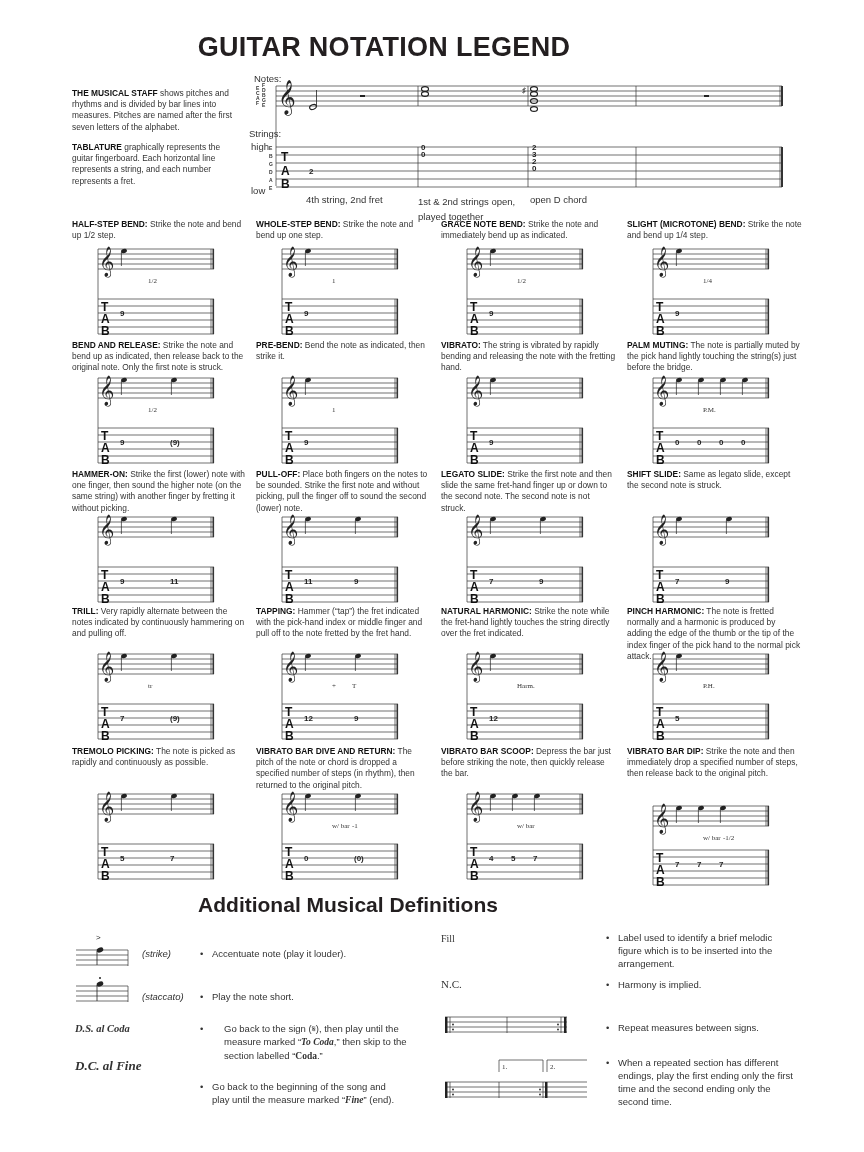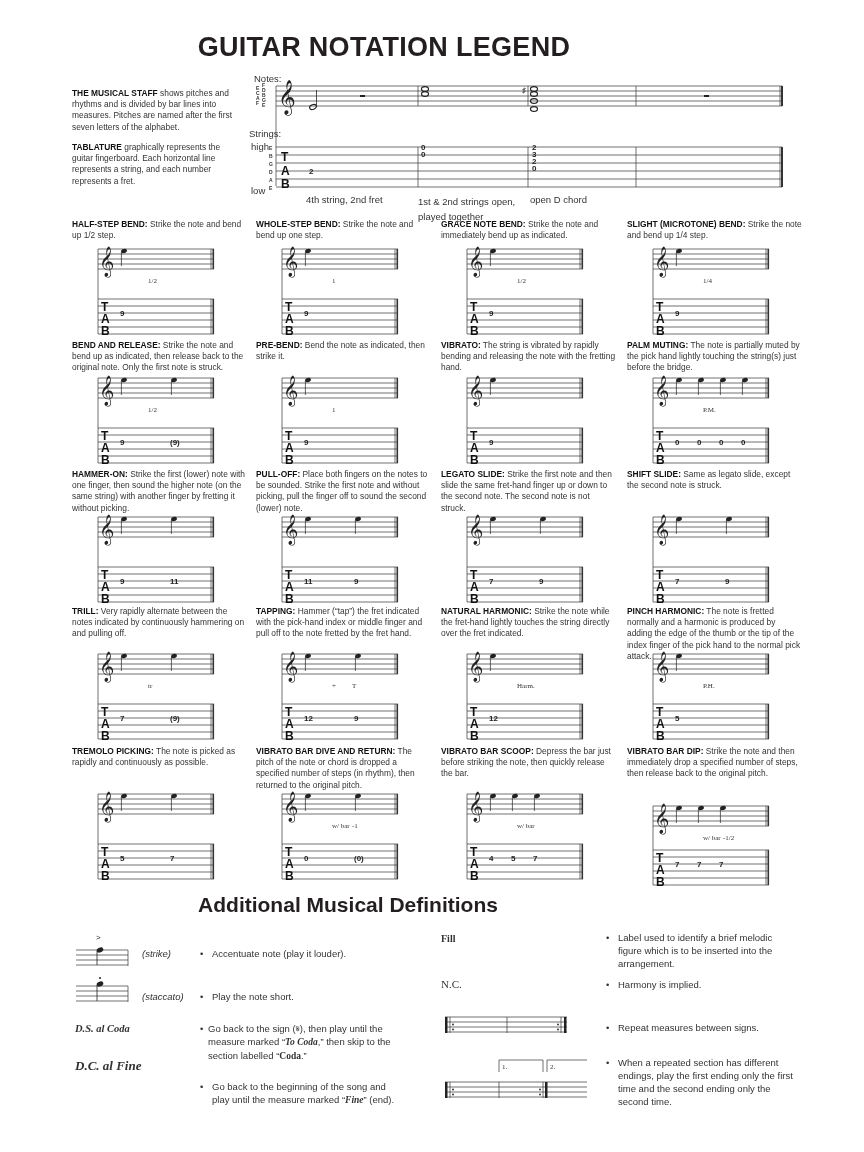--- a/index.html
+++ b/index.html
@@ -727,27 +727,27 @@
   <circle cx="24" cy="6" r="1" fill="#222"></circle>
   <ellipse cx="24" cy="12" rx="3.4" ry="2.4" fill="#222" transform="rotate(-20 24 12)"></ellipse>
   <line x1="21" y1="13" x2="21" y2="29" stroke="#222" stroke-width="0.8"></line>
 </svg>
 <div class="abs def-text" style="left:142px; top:990px; font-style:italic;text-align:center;">(staccato)</div>
 <div class="abs def-text" style="left:200px; top:990px;">•</div>
 <div class="abs def-text" style="left:212px; top:990px;">Play the note short.</div>
 
 <div class="abs def-text serif" style="left:75px; top:1022px; font-style:italic; font-weight:bold; font-size:10.5px;text-align:right;">D.S. al Coda</div>
 <div class="abs def-text" style="left:200px; top:1022px;">•</div>
-<div class="abs def-text" style="left:208px; top:1022px; width:190px;"><span>Go back to the sign (</span><span>𝄋</span><span>), then play until the measure marked “</span><b class="serif" style="font-style:italic;">To Coda</b><span>,” then skip to the section labelled “</span><b class="serif">Coda</b><span>.”</span></div>
+<div class="abs def-text" style="left:224px; top:1022px; width:190px;"><span>Go back to the sign (</span><span>𝄋</span><span>), then play until the measure marked “</span><b class="serif" style="font-style:italic;">To Coda</b><span>,” then skip to the section labelled “</span><b class="serif">Coda</b><span>.”</span></div>
 
 <div class="abs def-text serif" style="left:75px; top:1059px; font-style:italic; font-weight:bold; font-size:13px;">D.C. al Fine</div>
 <div class="abs def-text" style="left:200px; top:1080px;">•</div>
 <div class="abs def-text" style="left:212px; top:1080px; width:190px;"><span>Go back to the beginning of the song and play until the measure marked “</span><b class="serif" style="font-style:italic;">Fine</b><span>” (end).</span></div>
 
-<div class="abs def-text serif" style="left:441px; top:932px; font-weight:bold; font-size:10px;">Fill</div>
+<div class="abs def-text serif" style="left:441px; top:932px; font-weight:normal; font-size:10px;">Fill</div>
 <div class="abs def-text" style="left:606px; top:931px;">•</div>
 <div class="abs def-text" style="left:618px; top:931px; width:170px;">Label used to identify a brief melodic figure which is to be inserted into the arrangement.</div>
 
 <div class="abs def-text serif" style="left:441px; top:978px; font-size:11px;">N.C.</div>
 <div class="abs def-text" style="left:606px; top:978px;">•</div>
 <div class="abs def-text" style="left:618px; top:978px;">Harmony is implied.</div>
 
 <svg style="left:445px; top:1015px;" width="130" height="25">
   <g class="line">
       <line x1="0" y1="2" x2="122" y2="2"></line>

